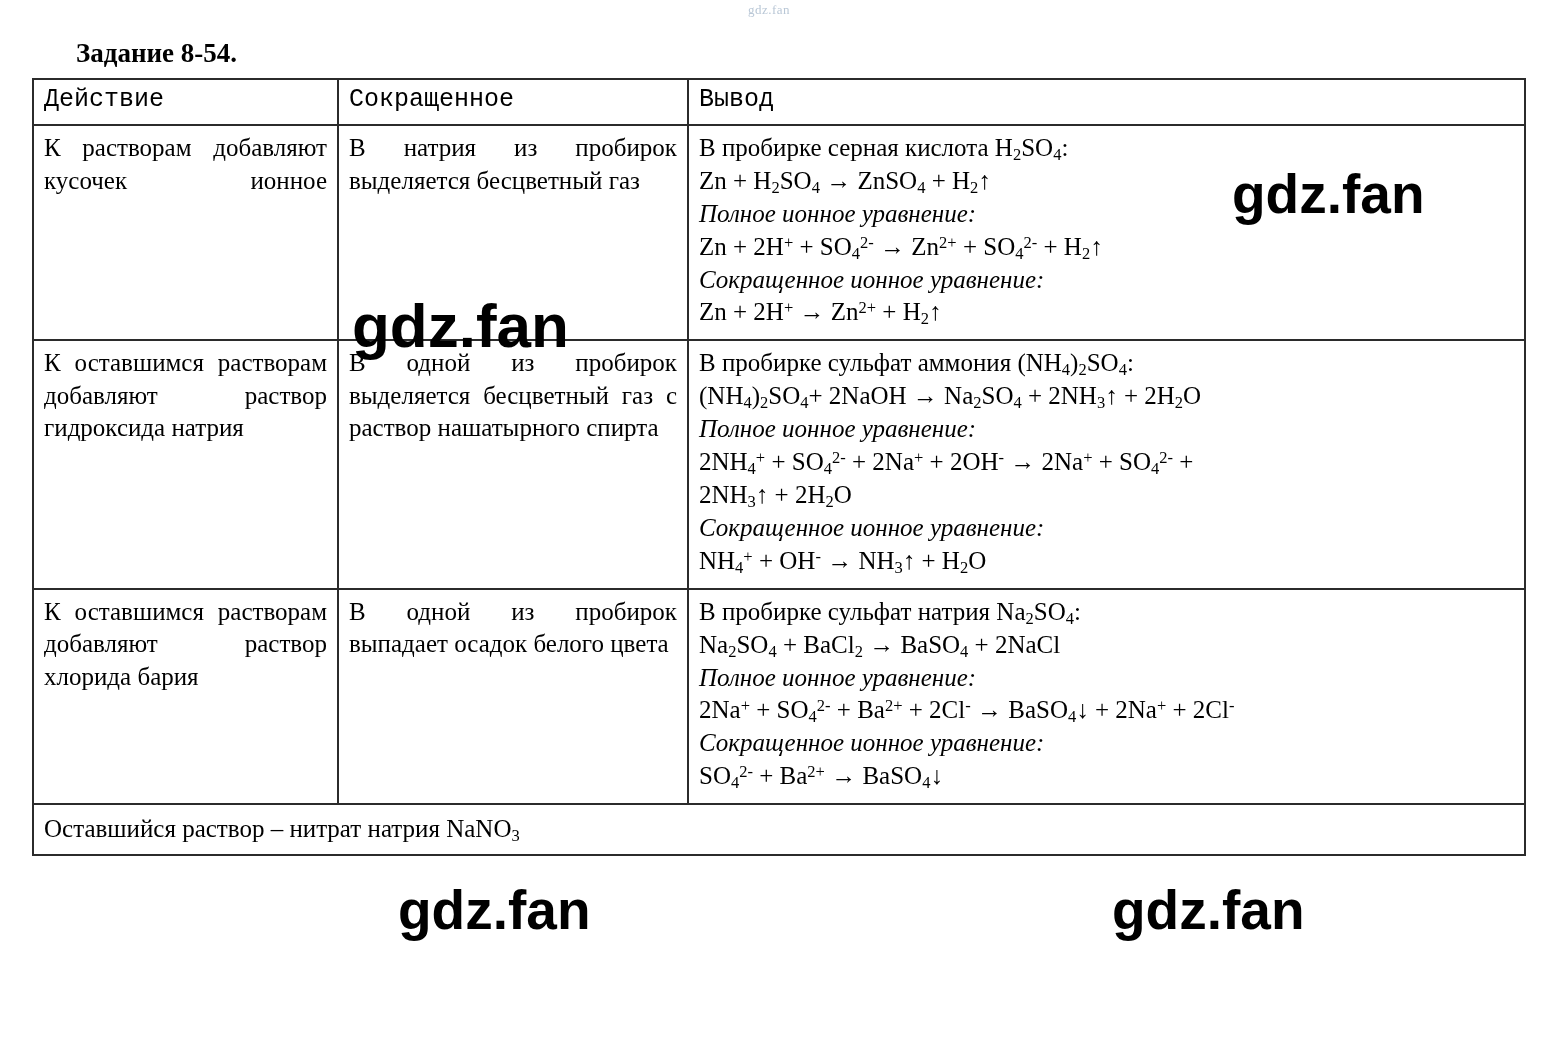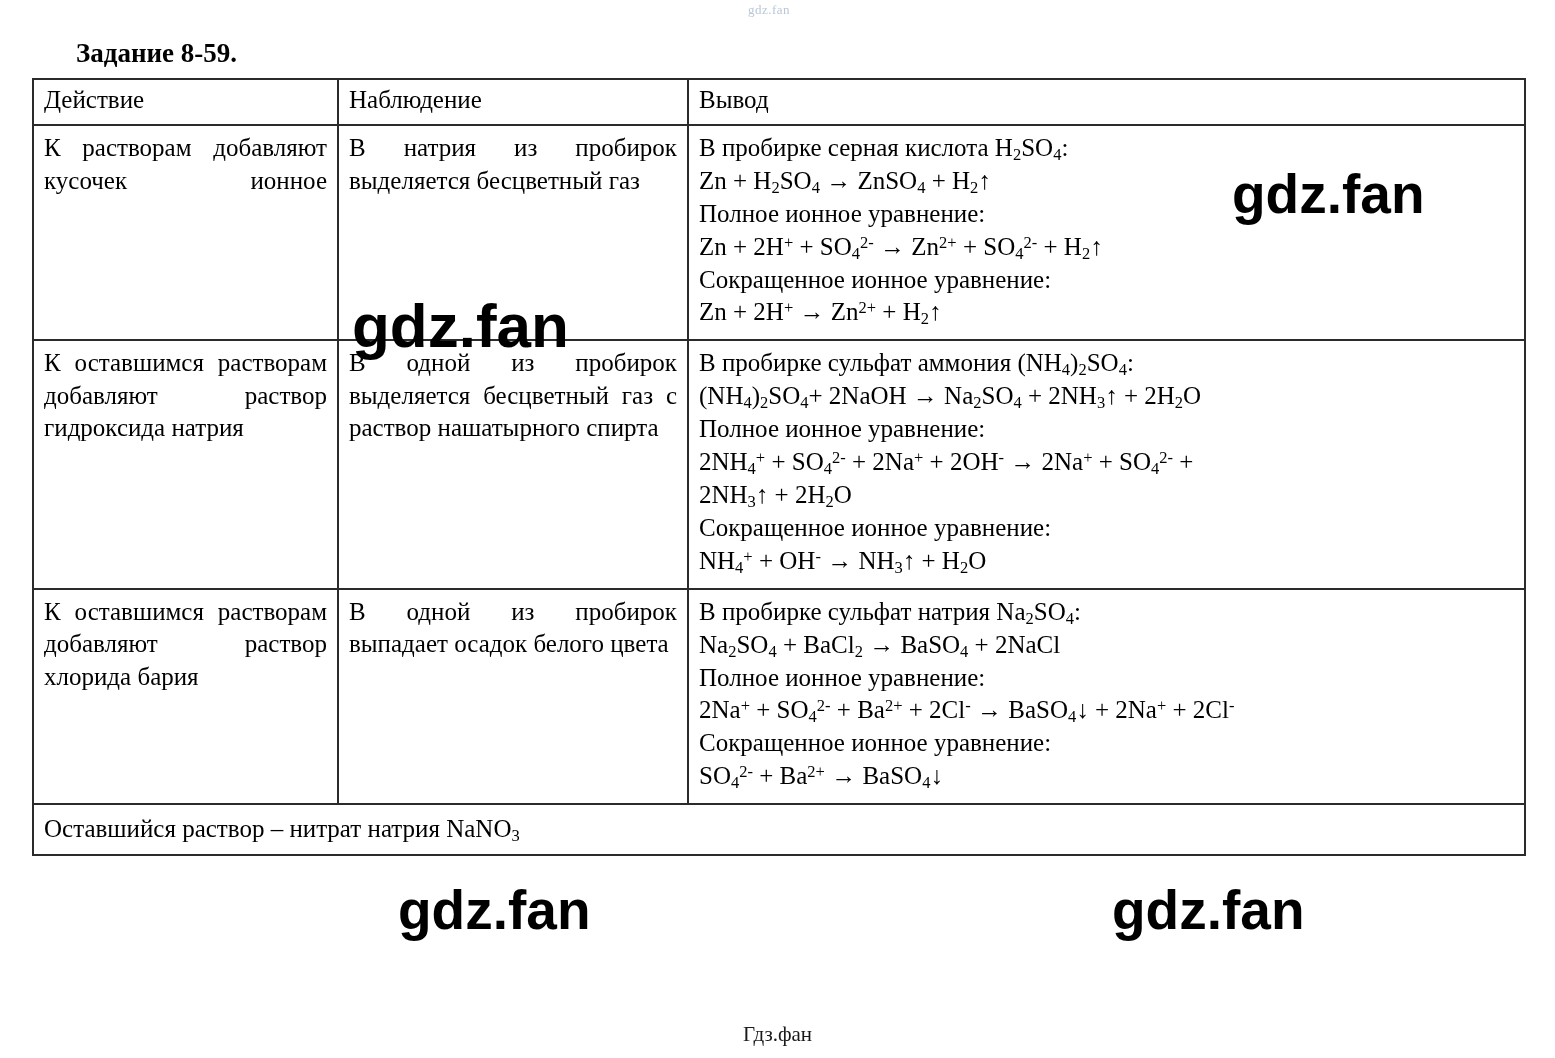--- a/index.html
+++ b/index.html
@@ -58,35 +58,35 @@
   }
   .tbl td {
     border: 2px solid #2b2b2b;
     vertical-align: top;
     padding: 6px 10px 10px 10px;
   }
   .c1 { width: 305px; }
   .c2 { width: 350px; }
   .c3 { width: 837px; }
 
-  .hdr td { padding-top: 4px; padding-bottom: 6px; height: 34px; }
+  .hdr td { padding-top: 4px; padding-bottom: 6px; height: 34px; font-family: Liberation Mono, monospace; }
 
   .just {
     text-align: justify;
     text-justify: inter-word;
   }
   .just > span { display: inline; }
   .fill:after {
     content: "";
     display: inline-block;
     width: 100%;
   }
 
   .line { display: block; white-space: nowrap; }
-  .lbl { display: block; }
+  .lbl { display: block; font-style: italic; }
 
   sub { font-size: 0.66em; vertical-align: -0.22em; }
   sup { font-size: 0.66em; vertical-align: 0.42em; }
 
   .lastrow td { padding-top: 8px; padding-bottom: 8px; }
 
   
   .wm {
     position: absolute;
     font-family: "Liberation Sans", sans-serif;
@@ -111,32 +111,32 @@
     color: #1a1a1a;
   }
 </style>
 </head>
 <body>
 
 <div class="page">
 
   <div class="wm-top">gdz.fan</div>
 
-  <div class="task-title">Задание 8-59.</div>
+  <div class="task-title">Задание 8-54.</div>
 
   <table class="tbl">
     <colgroup>
       <col class="c1">
         <col class="c2">
         <col class="c3">
     </colgroup>
     <tbody>
       <tr class="hdr">
         <td>Действие</td>
-        <td>Наблюдение</td>
+        <td>Сокращенное</td>
         <td>Вывод</td>
       </tr>
 
       <tr>
         <td class="just">
           <span>К растворам добавляют кусочек ионное</span><span class="fill"></span>
         </td>
         <td class="just">
           <span>В натрия из пробирок выделяется бесцветный газ</span>
         </td>
@@ -191,14 +191,13 @@
         </td>
       </tr>
     </tbody>
   </table>
 
   <div class="wm wm-1">gdz.fan</div>
   <div class="wm wm-2">gdz.fan</div>
   <div class="wm wm-3">gdz.fan</div>
   <div class="wm wm-4">gdz.fan</div>
 
-  <div class="footer">Гдз.фан</div>
 </div>
 
 </body></html>

